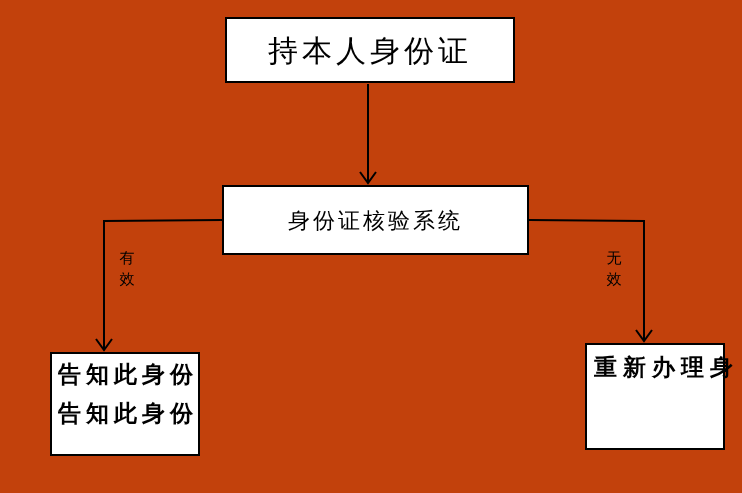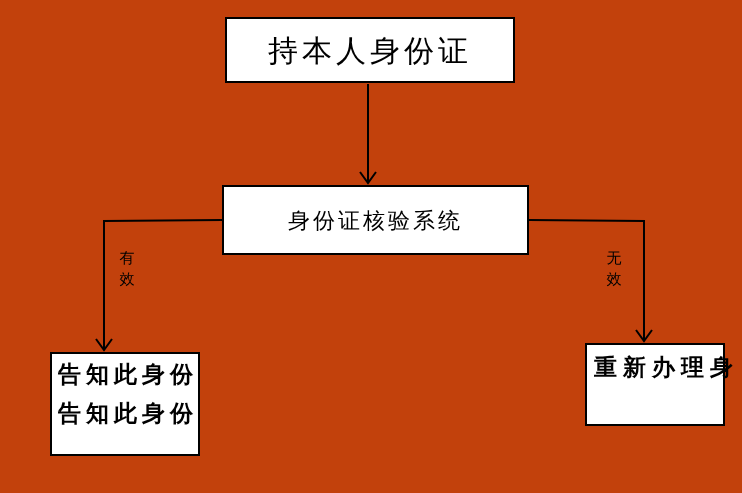--- a/index.html
+++ b/index.html
@@ -48,21 +48,21 @@
     left: 42px; top: 352px;
     width: 150px; height: 104px;
     font-size: 23px;
     font-weight: bold;
     letter-spacing: 5px;
     padding: 1px 0 0 6px;
     margin-left: 8px;
   }
   .node-br {
     left: 585px; top: 343px;
-    width: 140px; height: 83px;
+    width: 140px; height: 107px;
     font-size: 23px;
     font-weight: bold;
     letter-spacing: 6px;
     padding: 3px 0 0 7px;
   }
   .node-line {
     line-height: 39px;
     white-space: nowrap;
   }
   .branch-label {

